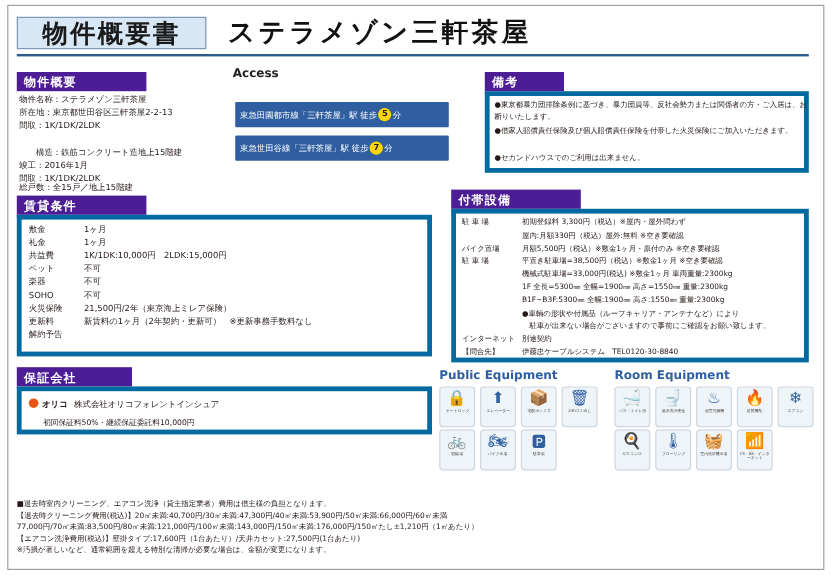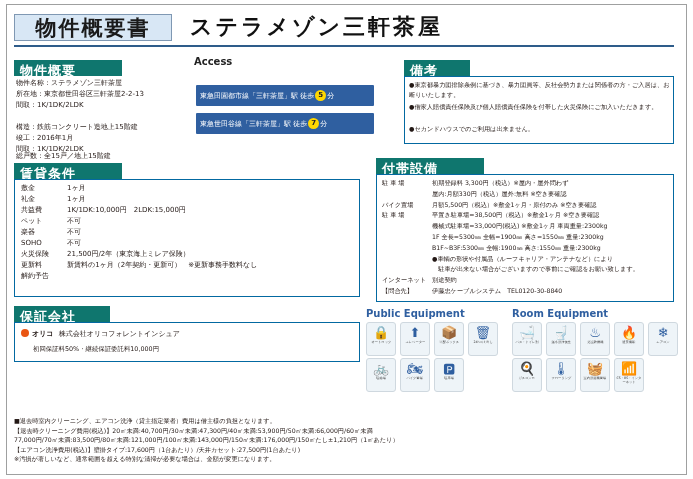--- a/index.html
+++ b/index.html
@@ -24,27 +24,27 @@
     font-size:21px;font-weight:bold;letter-spacing:2px;color:#1a1a1a;
   }
   .hdr-title{
     position:absolute;left:176px;top:0;
     font-size:22px;font-weight:bold;letter-spacing:3px;color:#111;
   }
   .hdr-rule{position:absolute;left:0;top:33px;width:660px;height:2px;background:#2e5c8a;}
 
   
   .sbar{
-    position:absolute;background:#0f766e;color:#fff;
-    font-size:13px;font-weight:bold;letter-spacing:1px;
+    position:absolute;background:#4c1d95;color:#fff;
+    font-size:10px;font-weight:bold;letter-spacing:1px;
     padding:2px 6px;box-sizing:border-box;
   }
   .plain-label{position:absolute;font-size:10px;font-weight:bold;color:#222;}
 
-  .box{position:absolute;border:1px solid #0369a1;box-sizing:border-box;background:#fff;}
+  .box{position:absolute;border:4px solid #0369a1;box-sizing:border-box;background:#fff;}
 
   
   .tline{font-size:7px;line-height:10.5px;color:#231815;white-space:nowrap;}
 
   
   .kv{display:flex;font-size:7px;line-height:11px;}
   .kv .k{width:46px;flex:none;color:#231815;}
   .kv .v{flex:1;color:#231815;}
 
   
@@ -87,21 +87,21 @@
     <div class="hdr-title">ステラメゾン三軒茶屋</div>
     <div class="hdr-rule"></div>
   </div>
 
   <div class="sbar" style="left:14px;top:60px;width:108px;">物件概要</div>
   <div class="box" style="left:14px;top:76px;width:170px;height:78px;border:none;">
     <div class="tline" style="position:absolute;left:2px;top:2px;">物件名称：ステラメゾン三軒茶屋</div>
     <div class="tline" style="position:absolute;left:2px;top:13px;">所在地：東京都世田谷区三軒茶屋2-2-13</div>
     <div class="tline" style="position:absolute;left:2px;top:24px;">間取：1K/1DK/2LDK</div>
     <div class="tline" style="position:absolute;left:2px;top:35px;margin-top:40px;">総戸数：全15戸／地上15階建</div>
-    <div class="tline" style="position:absolute;left:2px;top:46px;">構造：鉄筋コンクリート造地上15階建</div>
+    <div class="tline" style="position:absolute;left:16px;top:46px;">構造：鉄筋コンクリート造地上15階建</div>
     <div class="tline" style="position:absolute;left:2px;top:57px;">竣工：2016年1月</div>
     <div class="tline" style="position:absolute;left:2px;top:68px;">間取：1K/1DK/2LDK</div>
   </div>
 
   <div class="plain-label" style="left:194px;top:56px;">Access</div>
   <div style="position:absolute;left:196px;top:85px;width:180px;height:50px;">
     <div class="acc-row" style="top:0;">
       <span>東急田園都市線「三軒茶屋」駅 徒歩</span>
       <span class="num">5</span>
       <span>分</span>

